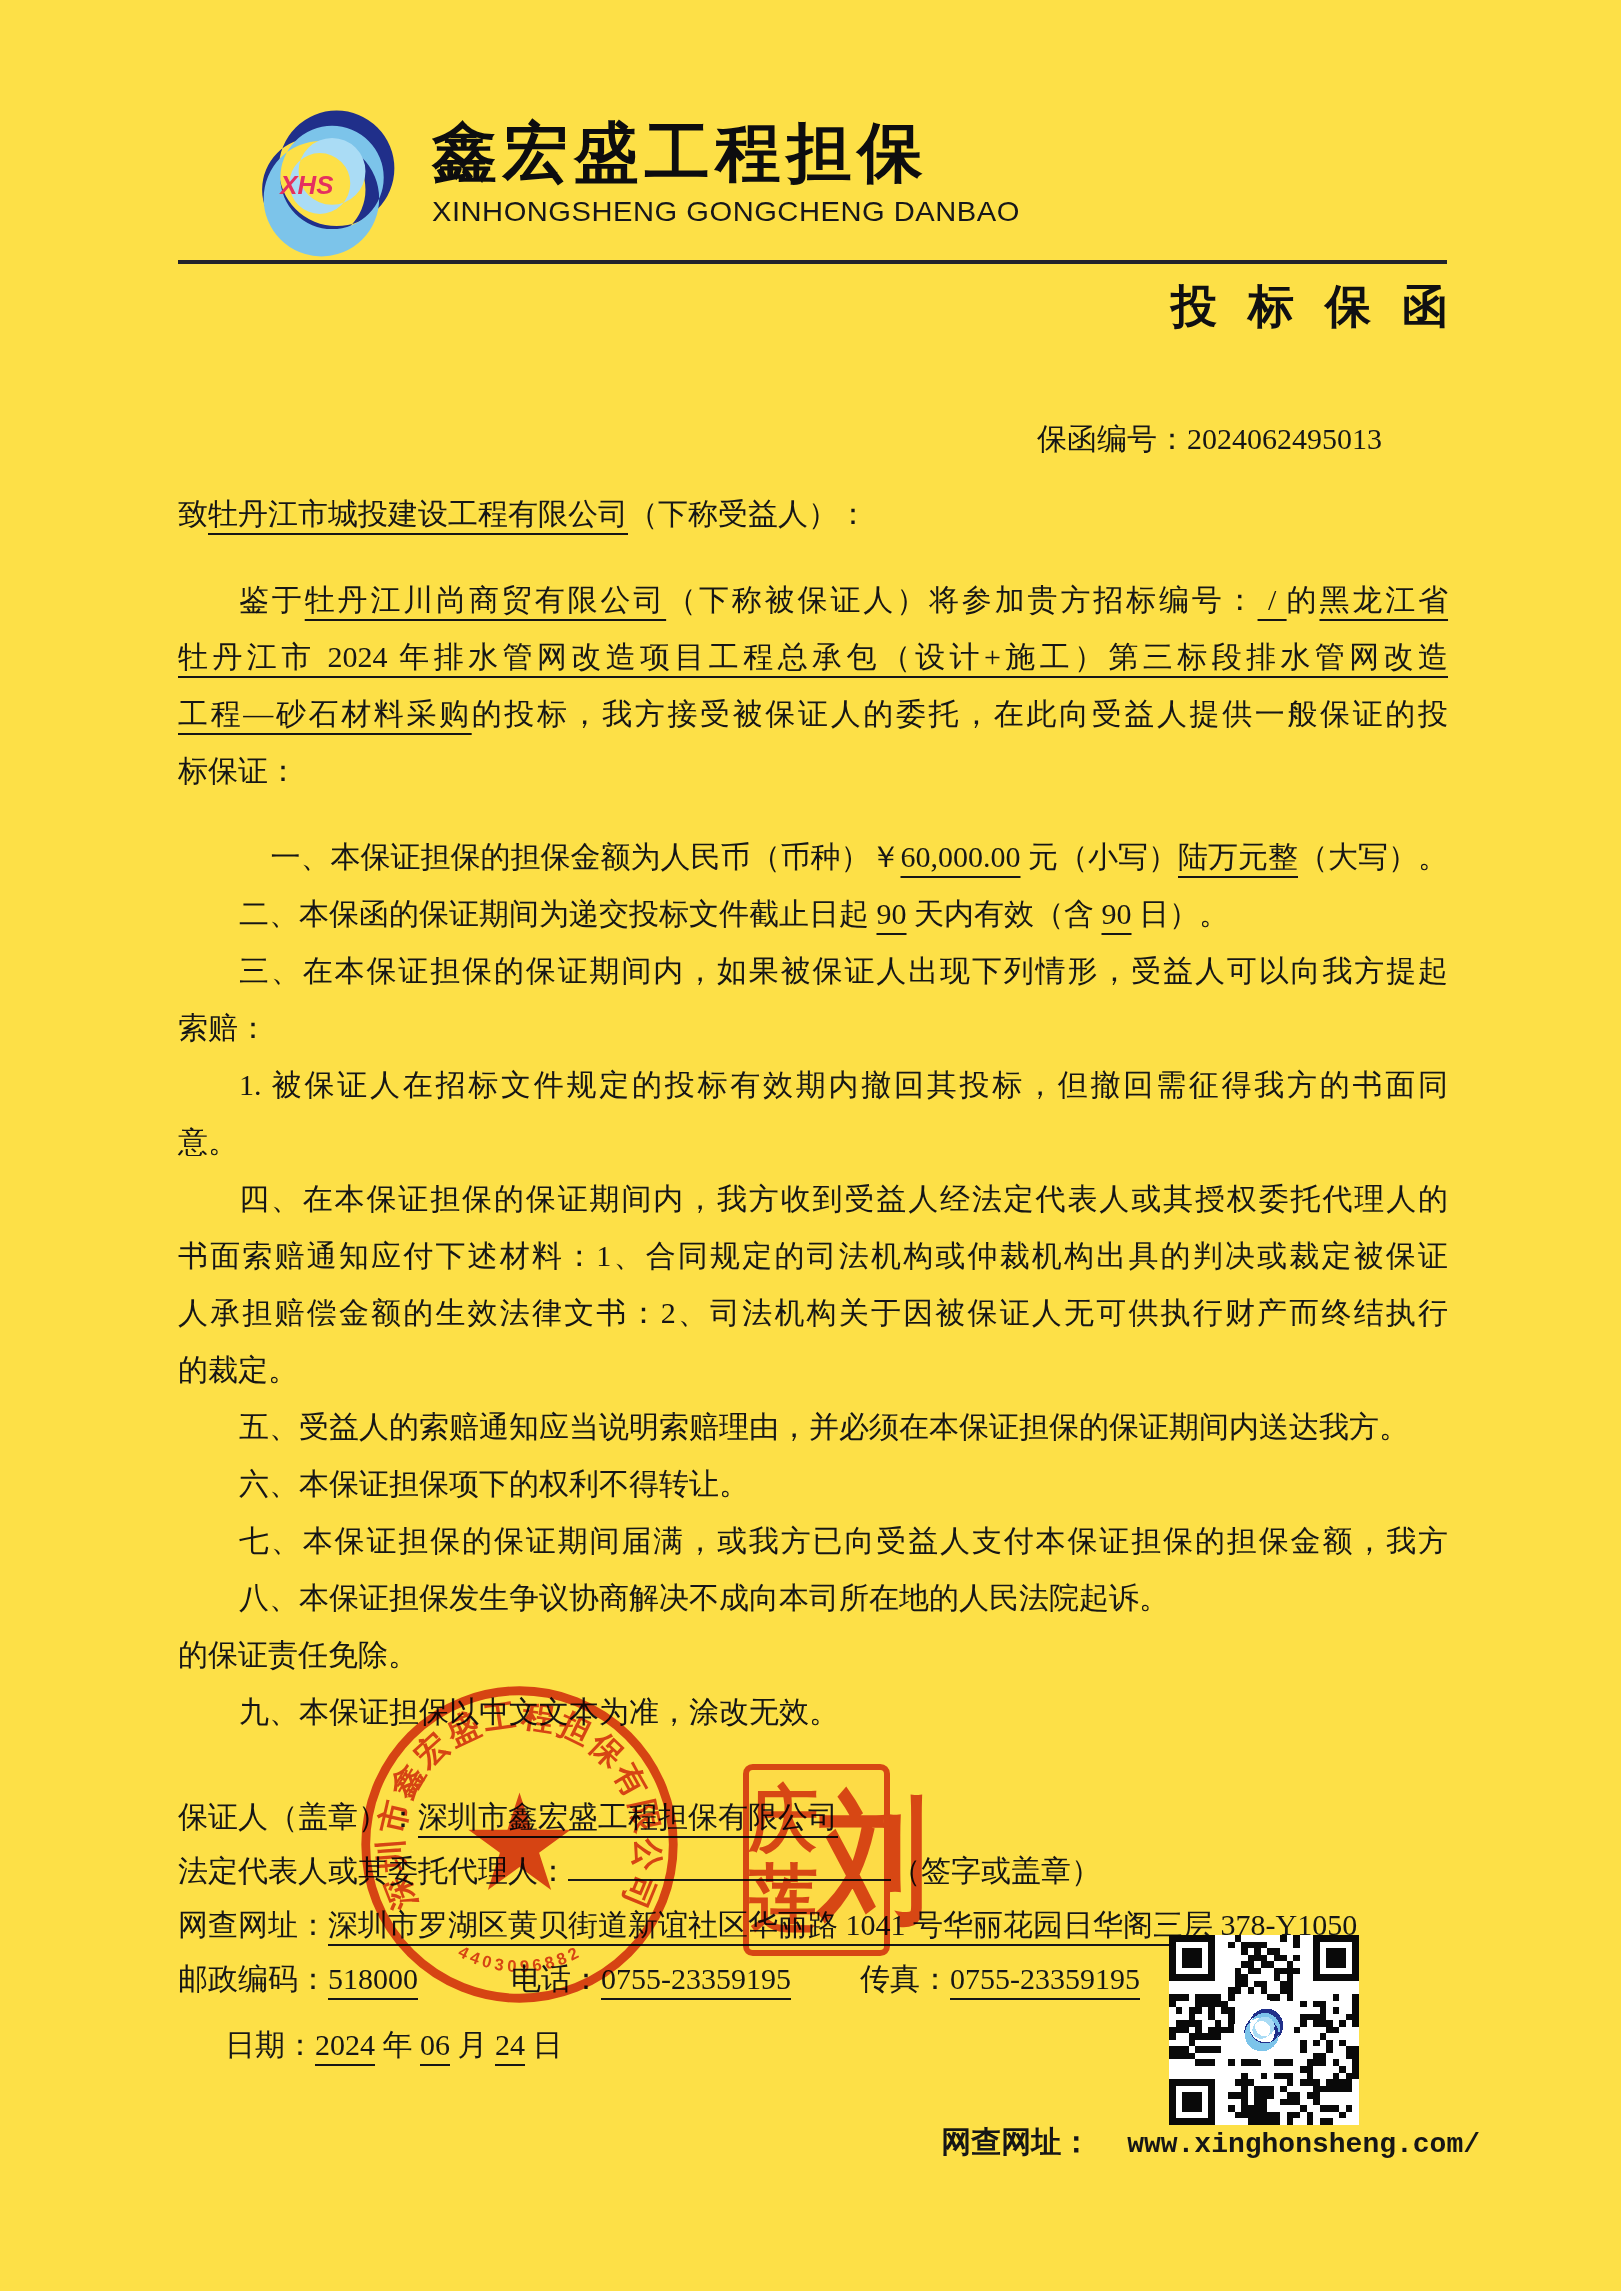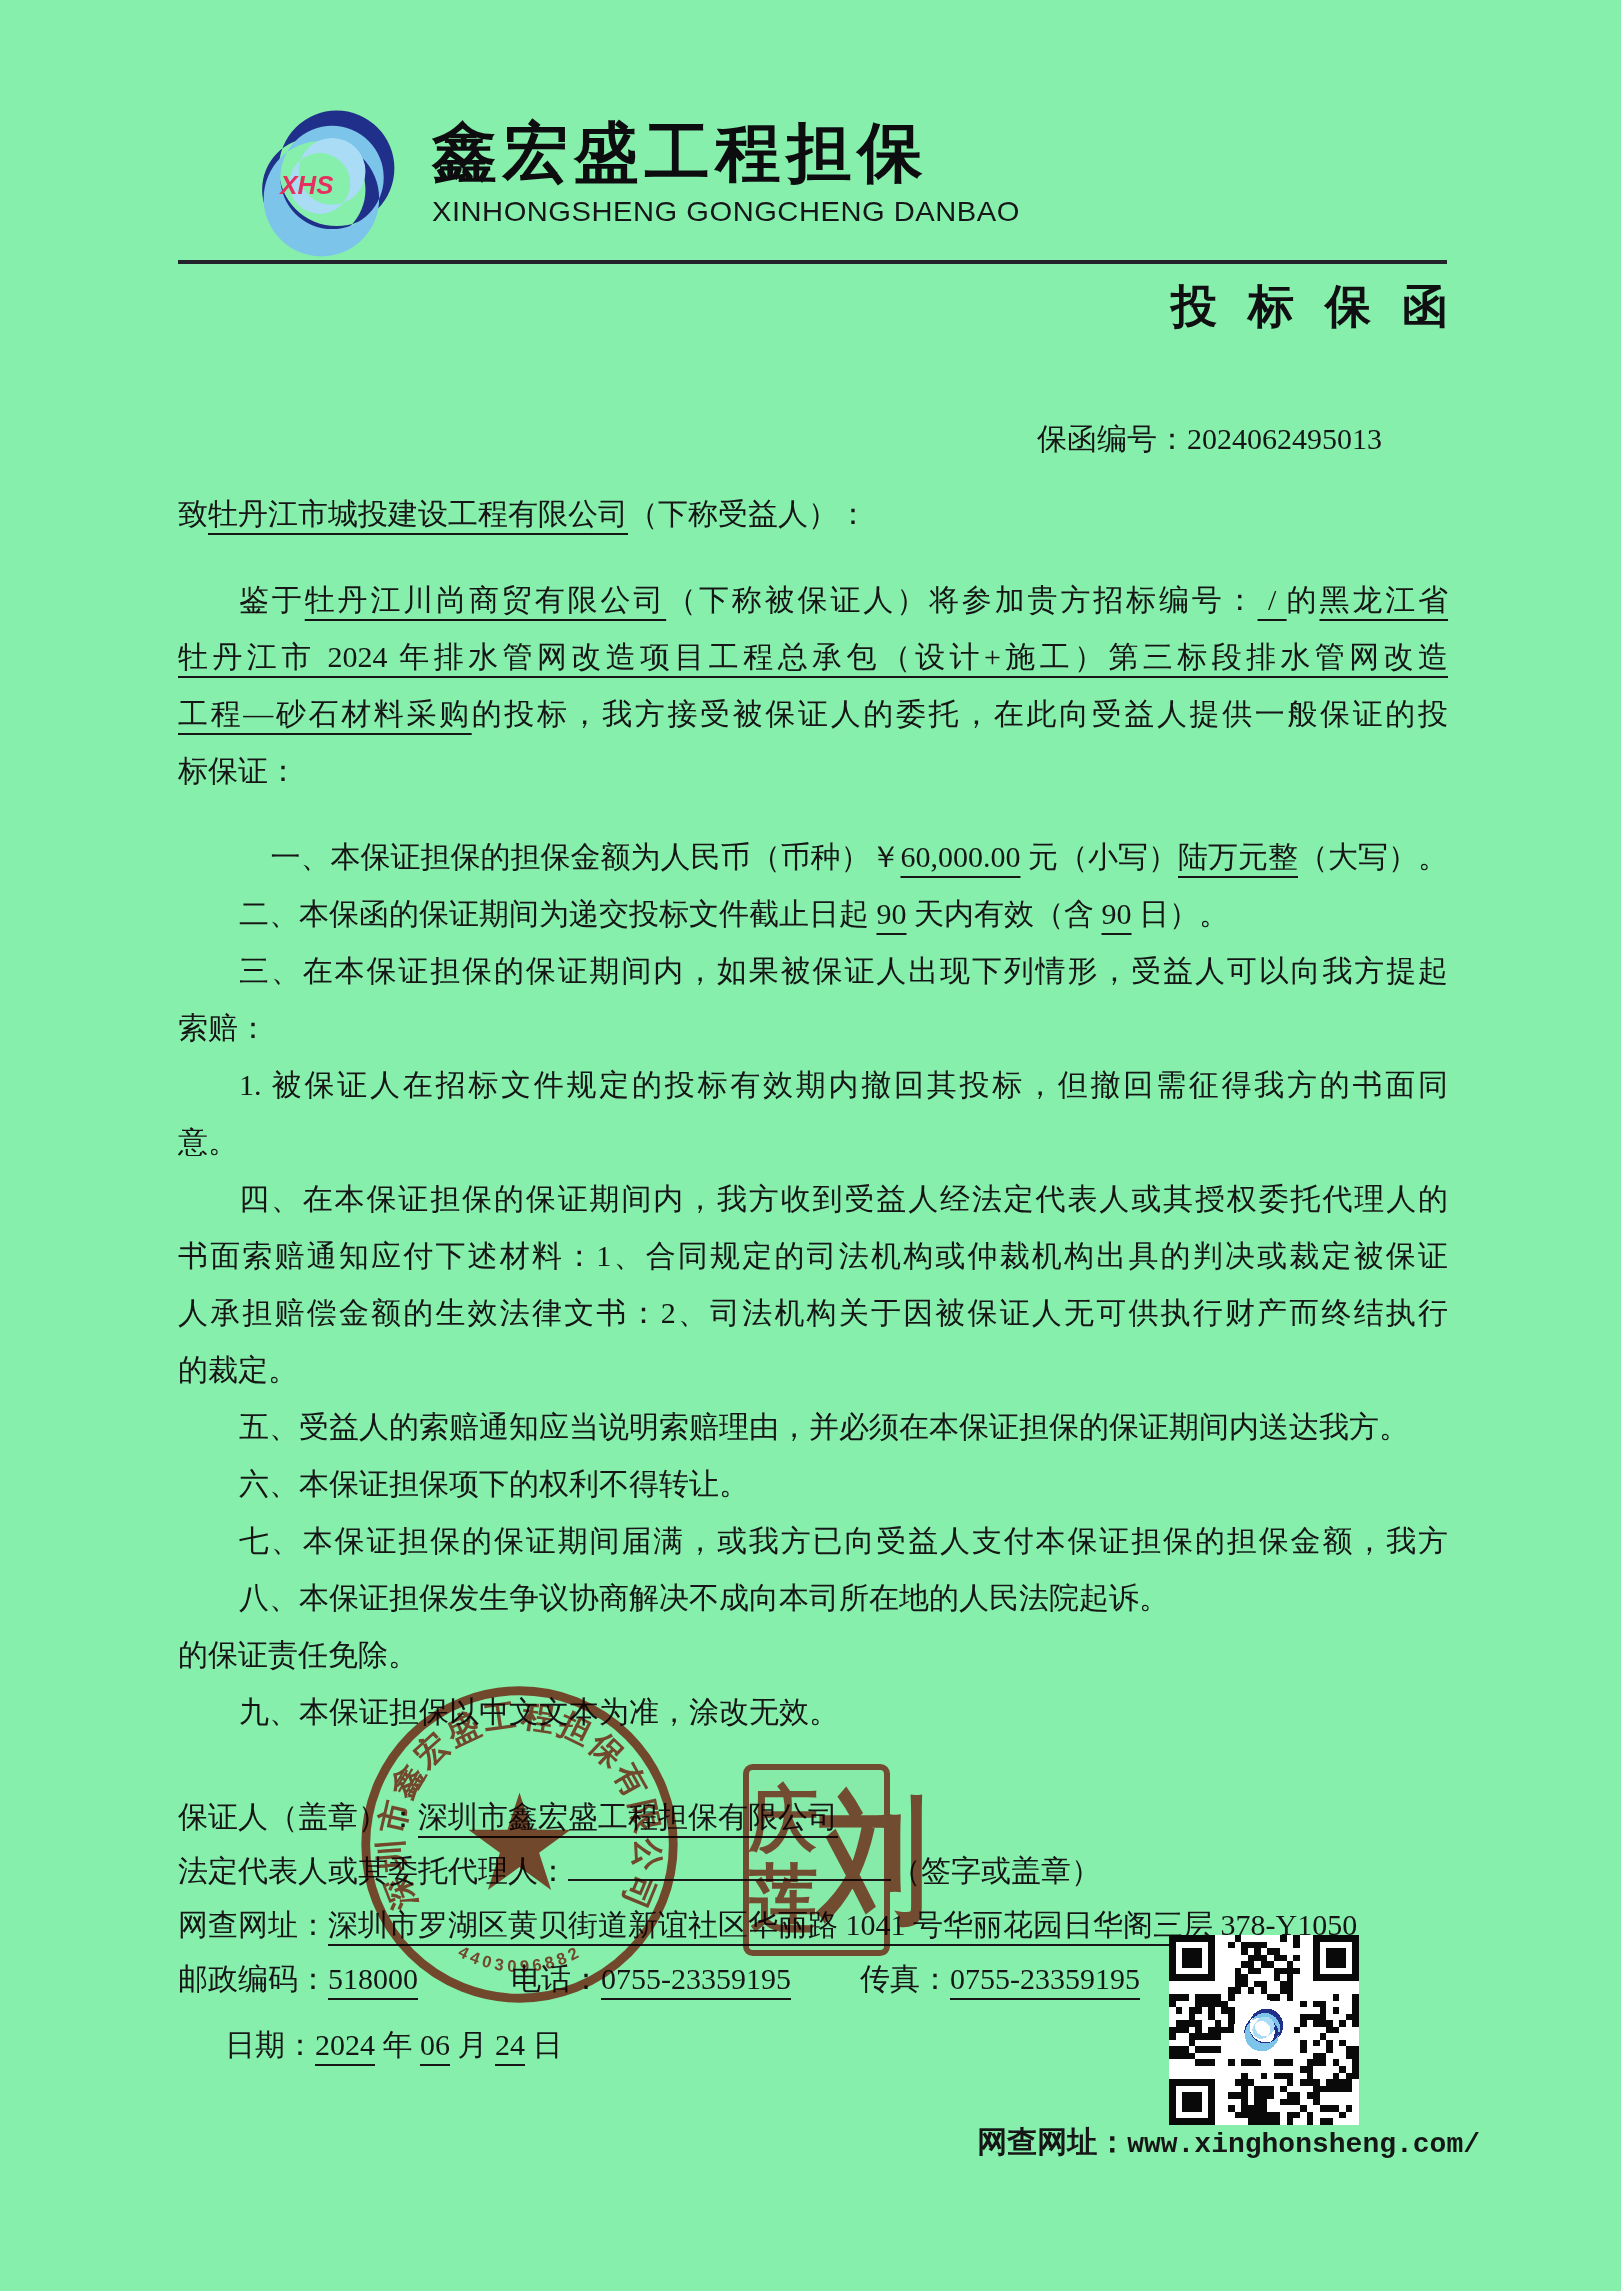--- a/index.html
+++ b/index.html
@@ -1,16 +1,16 @@
 <!DOCTYPE html>
 <html><head>
 <meta charset="utf-8">
 <style>
   html,body{margin:0;padding:0;background:#e8e8e8;}
-  .page{position:relative;width:1621px;height:2292px;margin:0 auto;background:#86efac;overflow:hidden;
+  .page{position:relative;width:1621px;height:2292px;margin:0 auto;background:#fde047;overflow:hidden;
         font-family:"Liberation Serif","DejaVu Serif",serif;color:#161616;}
   
   .logo-wrap{position:absolute;left:253px;top:106px;width:152px;height:155px;}
   .brand{position:absolute;left:432px;top:116px;}
   .brand-cn{font-family:"Liberation Sans","DejaVu Sans",sans-serif;font-weight:900;
             font-size:65px;letter-spacing:5.9px;color:#0d0d0f;line-height:1.15;white-space:nowrap;}
   .brand-en{font-family:"Liberation Sans","DejaVu Sans",sans-serif;font-weight:500;
             font-size:28px;letter-spacing:0.5px;color:#17171a;margin-top:4.9px;white-space:nowrap;
             transform:scaleX(1.04);transform-origin:left;}
   .divider{position:absolute;left:178px;top:260px;width:1269px;height:3.9px;background:#22232b;}
@@ -24,21 +24,21 @@
   .ind{padding-left:61px;}
   .jst{text-align:justify;text-align-last:justify;}
   .gap{margin-top:29px;text-align:right;}
   .gap-sm{margin-top:11.8px;margin-left:47px;}
   .u{text-decoration:underline;text-underline-offset:8.8px;text-decoration-thickness:2px;}
   .blank{display:inline-block;border-bottom:2px solid #1b1b1b;height:31px;vertical-align:baseline;}
   .sp{display:inline-block;height:1px;}
   
   .web-line{position:absolute;left:921px;top:2122px;width:559px;text-align:right;z-index:1;
             font-size:30px;font-weight:700;white-space:nowrap;}
-  .web-line .url{font-family:"Liberation Mono","DejaVu Sans Mono",monospace;font-size:28px;font-weight:700;}
+  .web-line .url{font-family:"Liberation Mono","DejaVu Sans Mono",monospace;font-size:28px;font-weight:700;margin-left:36px;}
   .qr{position:absolute;left:1169px;top:1935px;width:190px;height:190px;z-index:2;}
   
   .seal-round{position:absolute;left:353px;top:1678px;width:333px;height:333px;z-index:5;
               mix-blend-mode:multiply;opacity:.9;}
   .seal-rect{position:absolute;left:743px;top:1764px;width:147px;height:192px;z-index:5;
              border:6.9px solid #d4392c;border-radius:9.8px;box-sizing:border-box;
              mix-blend-mode:multiply;opacity:.88;display:flex;flex-direction:row-reverse;
              align-items:center;justify-content:space-evenly;color:#d4392c;background:rgba(255,60,40,0.03);}
   .seal-rect .big{font-size:110px;font-weight:700;line-height:1;transform:scaleY(1.25);}
   .seal-rect .col{display:flex;flex-direction:column;justify-content:space-around;height:88%;}

